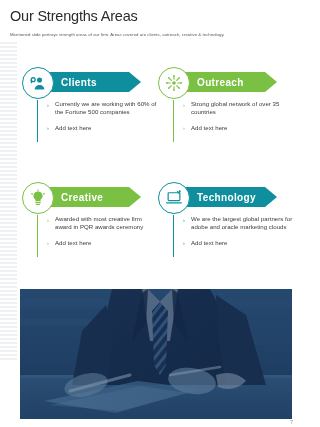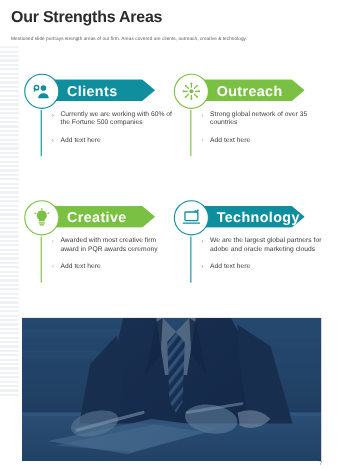--- a/index.html
+++ b/index.html
@@ -37,21 +37,21 @@
 
   
   .header {
     position: absolute;
     left: 0; top: 0;
     width: 298px;
     padding: 9px 12px 0 10px;
   }
   .page-title {
     font-size: 14.5px;
-    font-weight: bold;
+    font-weight: normal;
     color: #2b2b2b;
     letter-spacing: -0.2px;
     line-height: 1.1;
   }
   .page-subtitle {
     margin-top: 7px;
     font-size: 4.3px;
     color: #58585a;
     letter-spacing: 0.04px;
     line-height: 1.3;
@@ -98,21 +98,21 @@
     width: 100px;
     height: 20px;
     background: currentColor;
     display: flex;
     align-items: center;
     clip-path: polygon(0 0, 88% 0, 100% 50%, 88% 100%, 0 100%);
     z-index: 1;
   }
   .ribbon-label {
     color: #ffffff;
-    font-size: 13px;
+    font-size: 10px;
     font-weight: bold;
     letter-spacing: 0.35px;
     padding-left: 20px;
   }
 
   
   .bullets {
     position: absolute;
     left: 15px;
     top: 36px;

